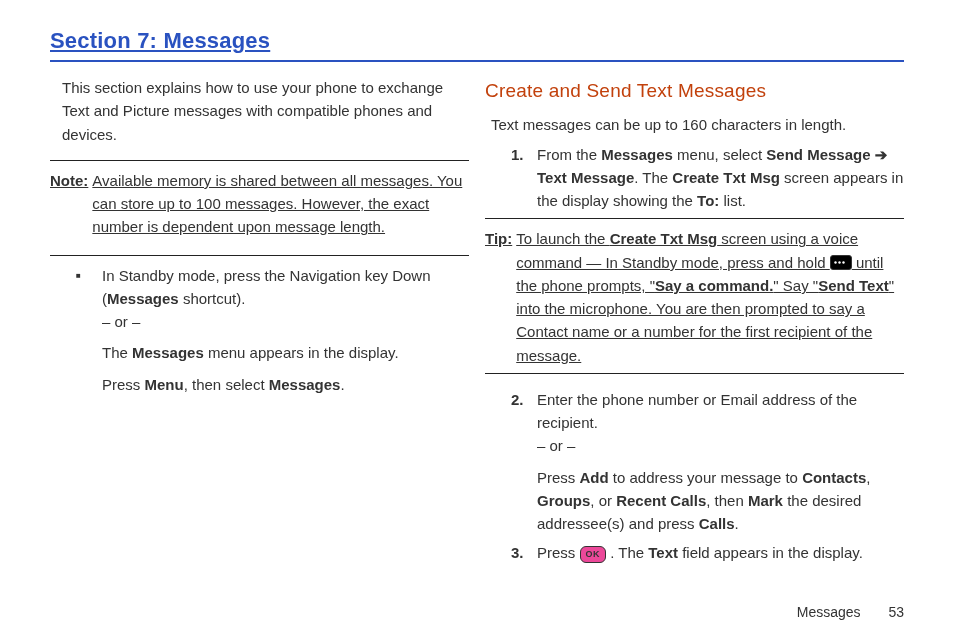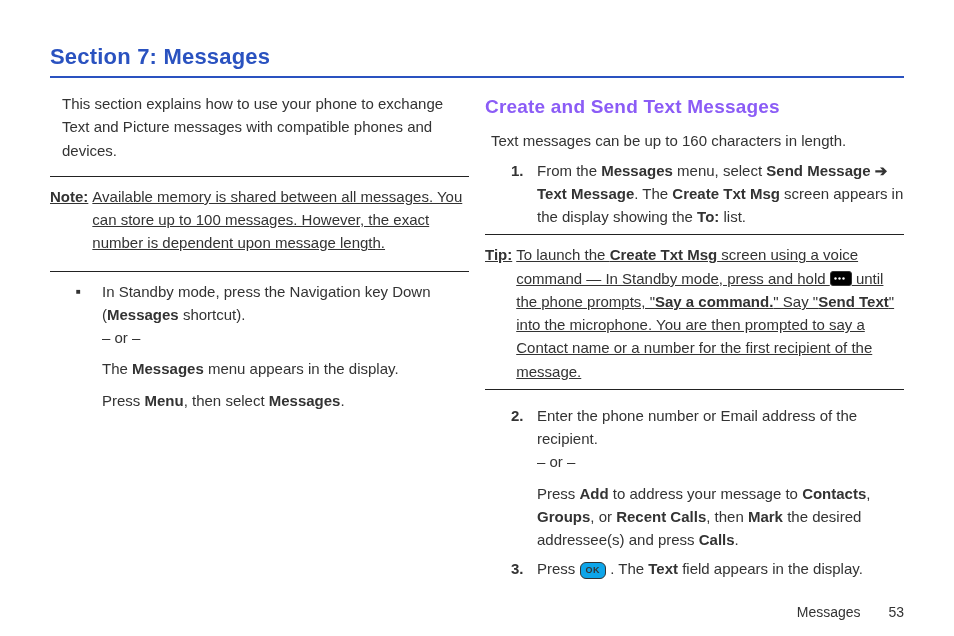--- a/index.html
+++ b/index.html
@@ -15,22 +15,23 @@
   .page {
     padding: 28px 50px 10px 50px;
     box-sizing: border-box;
     height: 100%;
     position: relative;
   }
   .section-title {
     color: #2a52c0;
     font-weight: 900;
     font-size: 22px;
-    margin: 16px 0 6px 0;
+    margin: 0 0 6px 0;
     letter-spacing: 0.2px;
+    text-decoration: underline;
   }
   .section-rule {
     border-bottom: 2px solid #2a52c0;
     margin-bottom: 14px;
   }
   .columns {
     display: flex;
     gap: 16px;
   }
   .col {
@@ -58,22 +59,22 @@
   }
   .note-label {
     font-weight: 700;
     white-space: nowrap;
     margin-right: 4px;
   }
   .note-text {
     flex: 1;
   }
   .heading {
-    color: #8b5cf6;
-    font-weight: 700;
+    color: #c2410c;
+    font-weight: 400;
     font-size: 19px;
     margin: 14px 0 8px 0;
     letter-spacing: 0.2px;
   }
   .bulleted {
     display: flex;
     margin: 4px 0 4px 26px;
   }
   .bullet-marker {
     min-width: 26px;
@@ -101,21 +102,21 @@
   .arrow { font-weight: 700; }
   .key-icon {
     display: inline-block;
     border: 1px solid #333;
     border-radius: 6px;
     padding: 0 5px;
     font-size: 9px;
     line-height: 15px;
     vertical-align: 1px;
     font-weight: 700;
-    background: #0ea5e9;
+    background: #ec4899;
     letter-spacing: 0.5px;
   }
   .voice-icon {
     display: inline-block;
     width: 20px;
     height: 13px;
     border: 1px solid #333;
     border-radius: 3px;
     vertical-align: -2px;
     position: relative;

